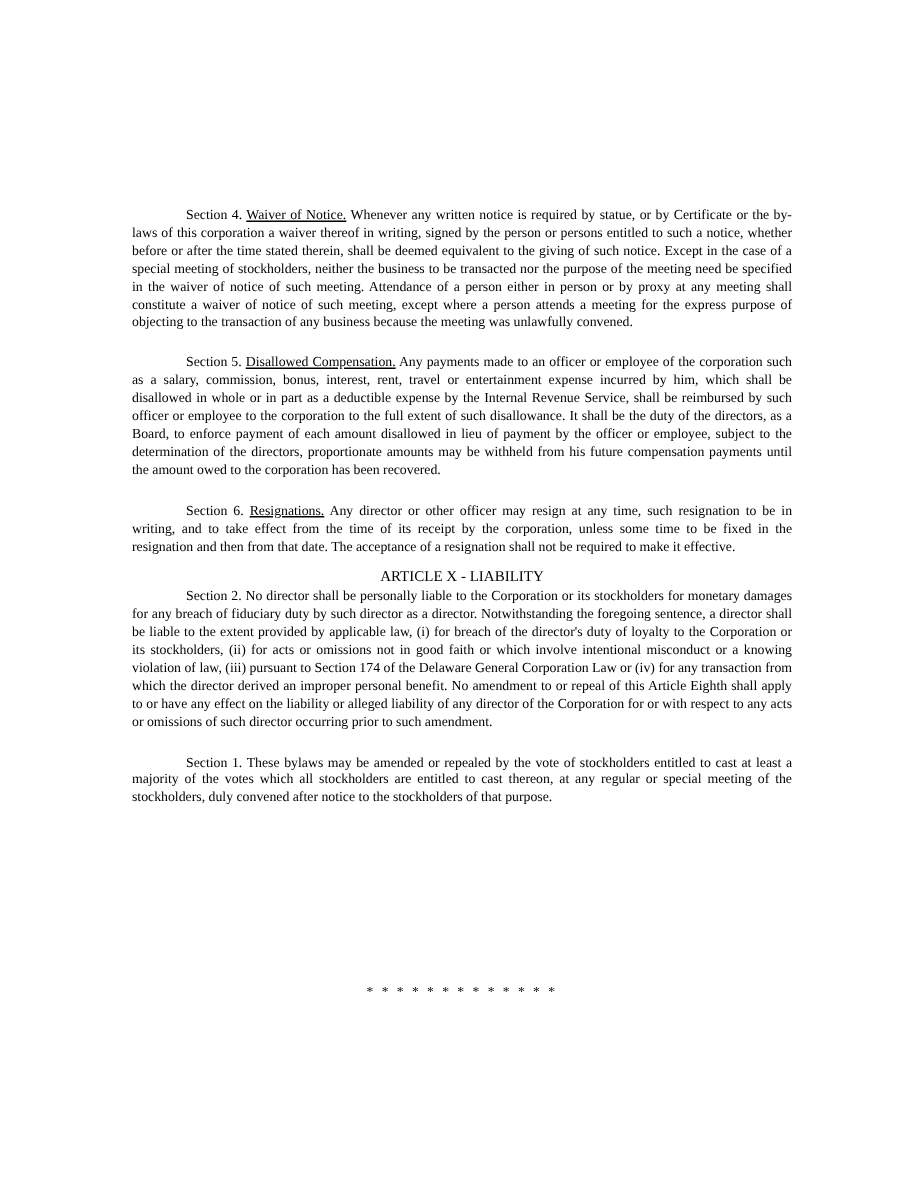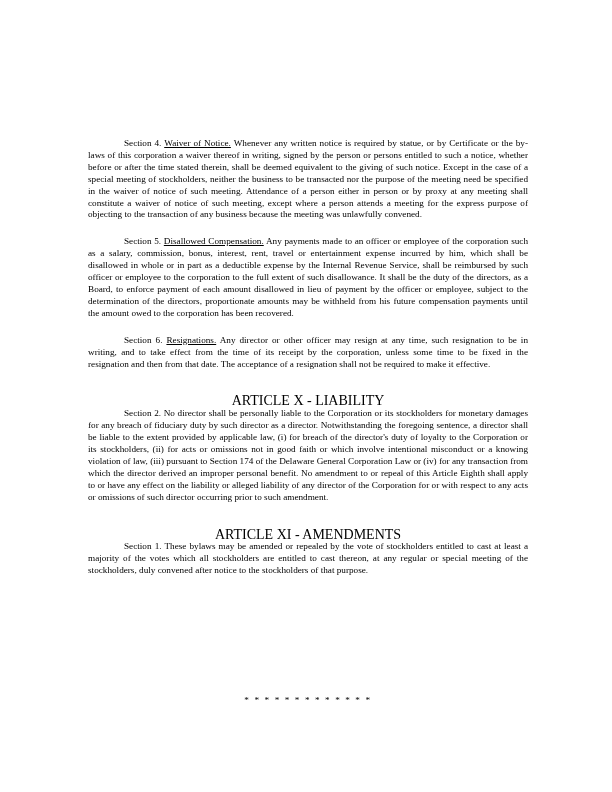--- a/index.html
+++ b/index.html
@@ -40,23 +40,23 @@
   }
   .indent {
     display: inline-block;
     width: 36px;
   }
   .u {
     text-decoration: underline;
   }
   .heading {
     text-align: center;
-    font-size: 14px;
+    font-size: 10px;
     line-height: 11.9px;
-    margin: 25px 0 1px 0;
+    margin: 9px 0 1px 0;
   }
   .stars {
     text-align: center;
     font-size: 9.2px;
     letter-spacing: 1.6px;
     margin-top: 118px;
   }
   .pagenum {
     position: absolute;
     left: 0;
@@ -77,21 +77,20 @@
 
     <p class="para"><span class="indent"></span><span>Section 5.</span> <span class="u">Disallowed Compensation.</span> <span>Any payments made to an officer or employee of the corporation such as a salary, commission, bonus, interest, rent, travel or entertainment expense incurred by him, which shall be disallowed in whole or in part as a deductible expense by the Internal Revenue Service, shall be reimbursed by such officer or employee to the corporation to the full extent of such disallowance.  It shall be the duty of the directors, as a Board, to enforce payment of each amount disallowed in lieu of payment by the officer or employee, subject to the determination of the directors, proportionate amounts may be withheld from his future compensation payments until the amount owed to the corporation has been recovered.</span></p>
 
     <p class="para"><span class="indent"></span><span>Section 6.</span> <span class="u">Resignations.</span> <span>Any director or other officer may resign at any time, such resignation to be in writing, and to take effect from the time of its receipt by the corporation, unless some time to be fixed in the resignation and then from that date.  The acceptance of a resignation shall not be required to make it effective.</span></p>
 
     <div class="heading">ARTICLE X - LIABILITY</div>
 
 
     <p class="para"><span class="indent"></span><span>Section 2.</span> <span>No director shall be personally liable to the Corporation or its stockholders for monetary damages for any breach of fiduciary duty by such director as a director.  Notwithstanding the foregoing sentence, a director shall be liable to the extent provided by applicable law, (i) for breach of the director's duty of loyalty to the Corporation or its stockholders, (ii) for acts or omissions not in good faith or which involve intentional misconduct or a knowing violation of law, (iii) pursuant to Section 174 of the Delaware General Corporation Law or (iv) for any transaction from which the director derived an improper personal benefit.  No amendment to or repeal of this Article Eighth shall apply to or have any effect on the liability or alleged liability of any director of the Corporation for or with respect to any acts or omissions of such director occurring prior to such amendment.</span></p>
 
-    <div class="heading">ARTICLE XI - AMENDMENTS</div>
 
     <p class="para"><span class="indent"></span><span>Section 1.</span> <span>These bylaws may be amended or repealed by the vote of stockholders entitled to cast at least a majority of the votes which all stockholders are entitled to cast thereon, at any regular or special meeting of the stockholders, duly convened after notice to the stockholders of that purpose.</span></p>
 
     <div class="stars">* * * * * * * * * * * * *</div>
 
   </div>
 
 </div>
 
 </body></html>

